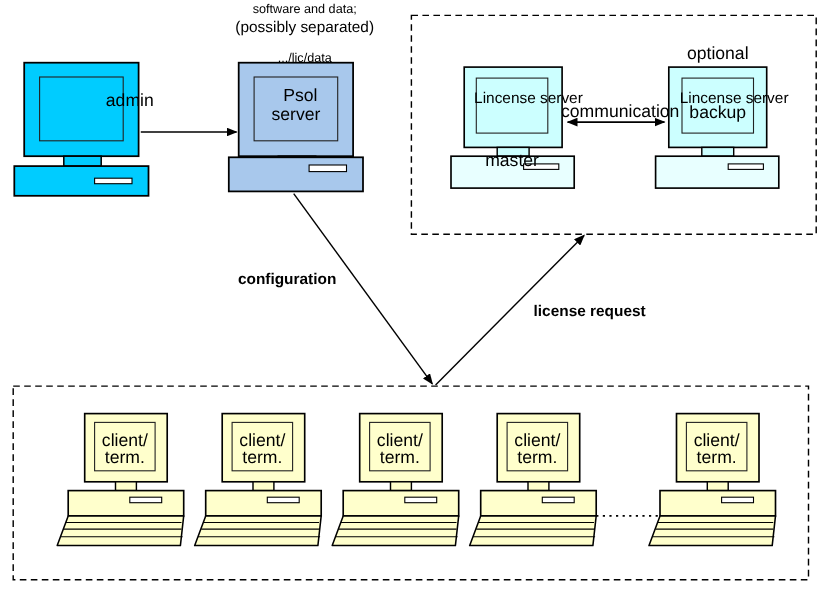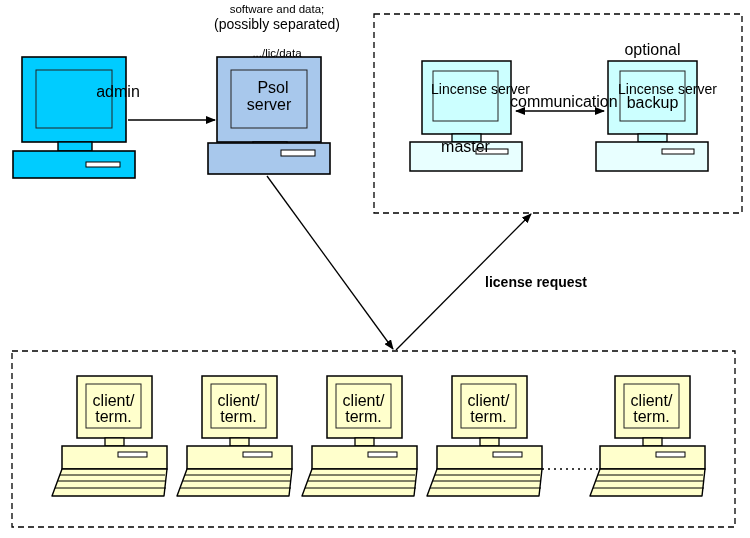--- a/index.html
+++ b/index.html
@@ -171,20 +171,21 @@
 
   <div class="lbl lbl-mid" style="left:231px; top:79px; width:84px;">Psol</div>
   <div class="lbl lbl-mid" style="left:231px; top:96px; width:76px;">server</div>
 
   <div class="lbl lbl-small" style="left:431px; top:82px; width:69px;">Lincense server</div>
   <div class="lbl lbl-mid" style="left:431px; top:94px; width:69px;margin-top:44px;">master</div>
 
   <div class="lbl lbl-small" style="left:618px; top:82px; width:69px;">Lincense server</div>
   <div class="lbl lbl-mid" style="left:618px; top:94px; width:69px;">backup</div>
 
+  <div class="lbl lbl-bold" style="left:196px; top:246px; width:130px;">configuration</div>
 
   <div class="lbl lbl-bold" style="left:466px; top:275px; width:140px;">license request</div>
 
   <div class="lbl lbl-mid" style="left:510px; top:93px; width:100px;">communication</div>
 
   <div class="lbl lbl-mid" style="left:86px; top:392px; width:55px;">client/</div>
   <div class="lbl lbl-mid" style="left:86px; top:408px; width:55px;">term.</div>
 
   <div class="lbl lbl-mid" style="left:211px; top:392px; width:55px;">client/</div>
   <div class="lbl lbl-mid" style="left:211px; top:408px; width:55px;">term.</div>

